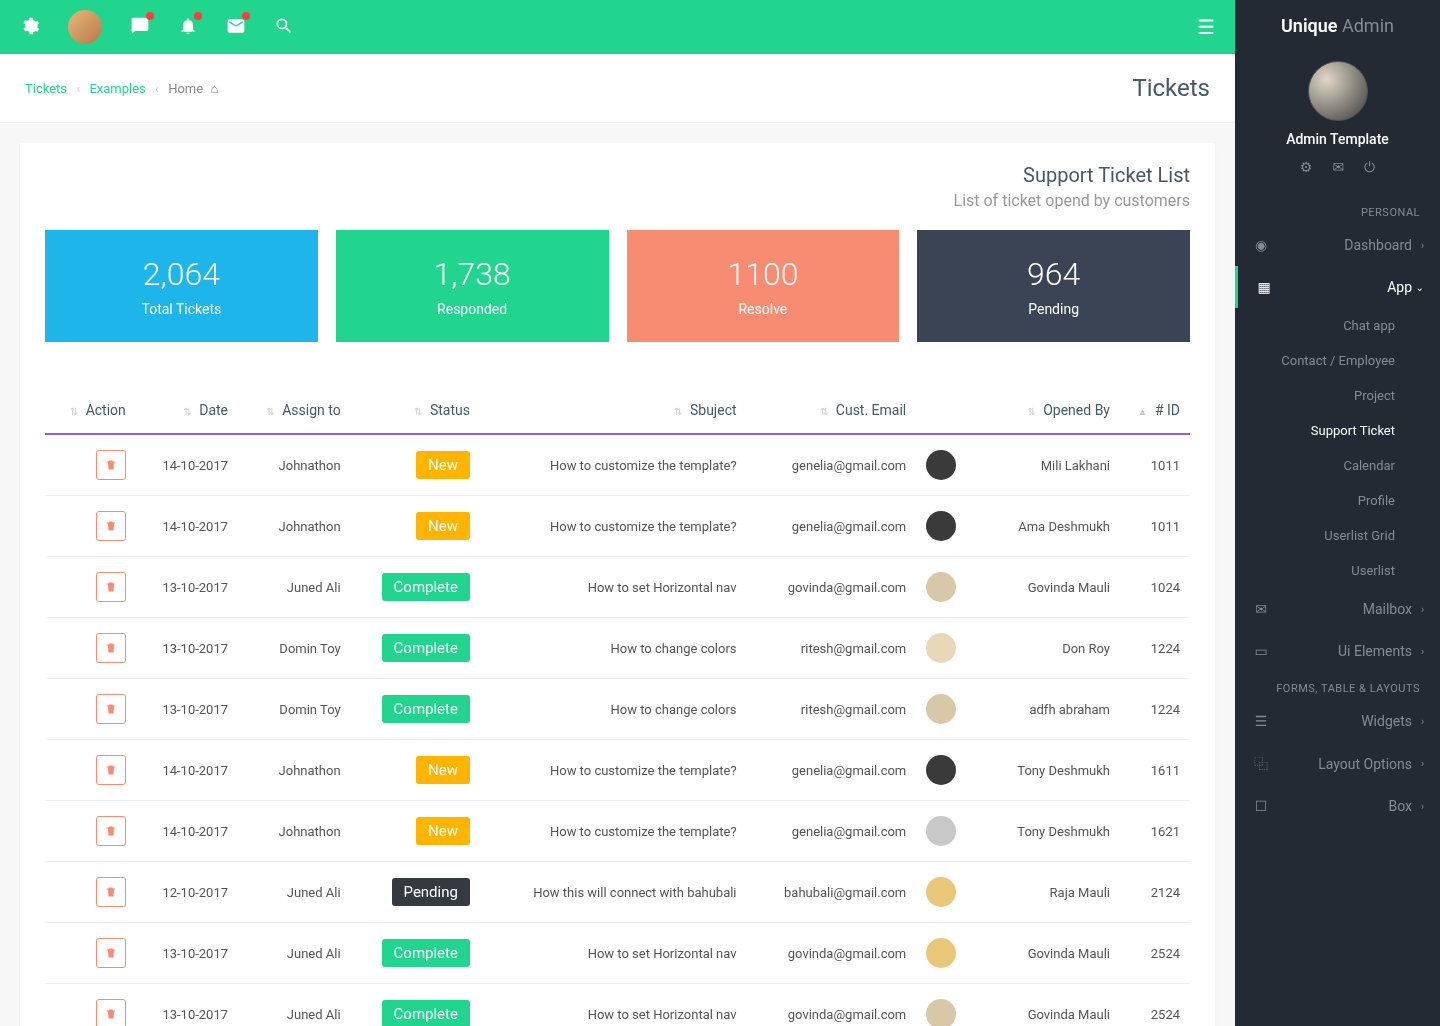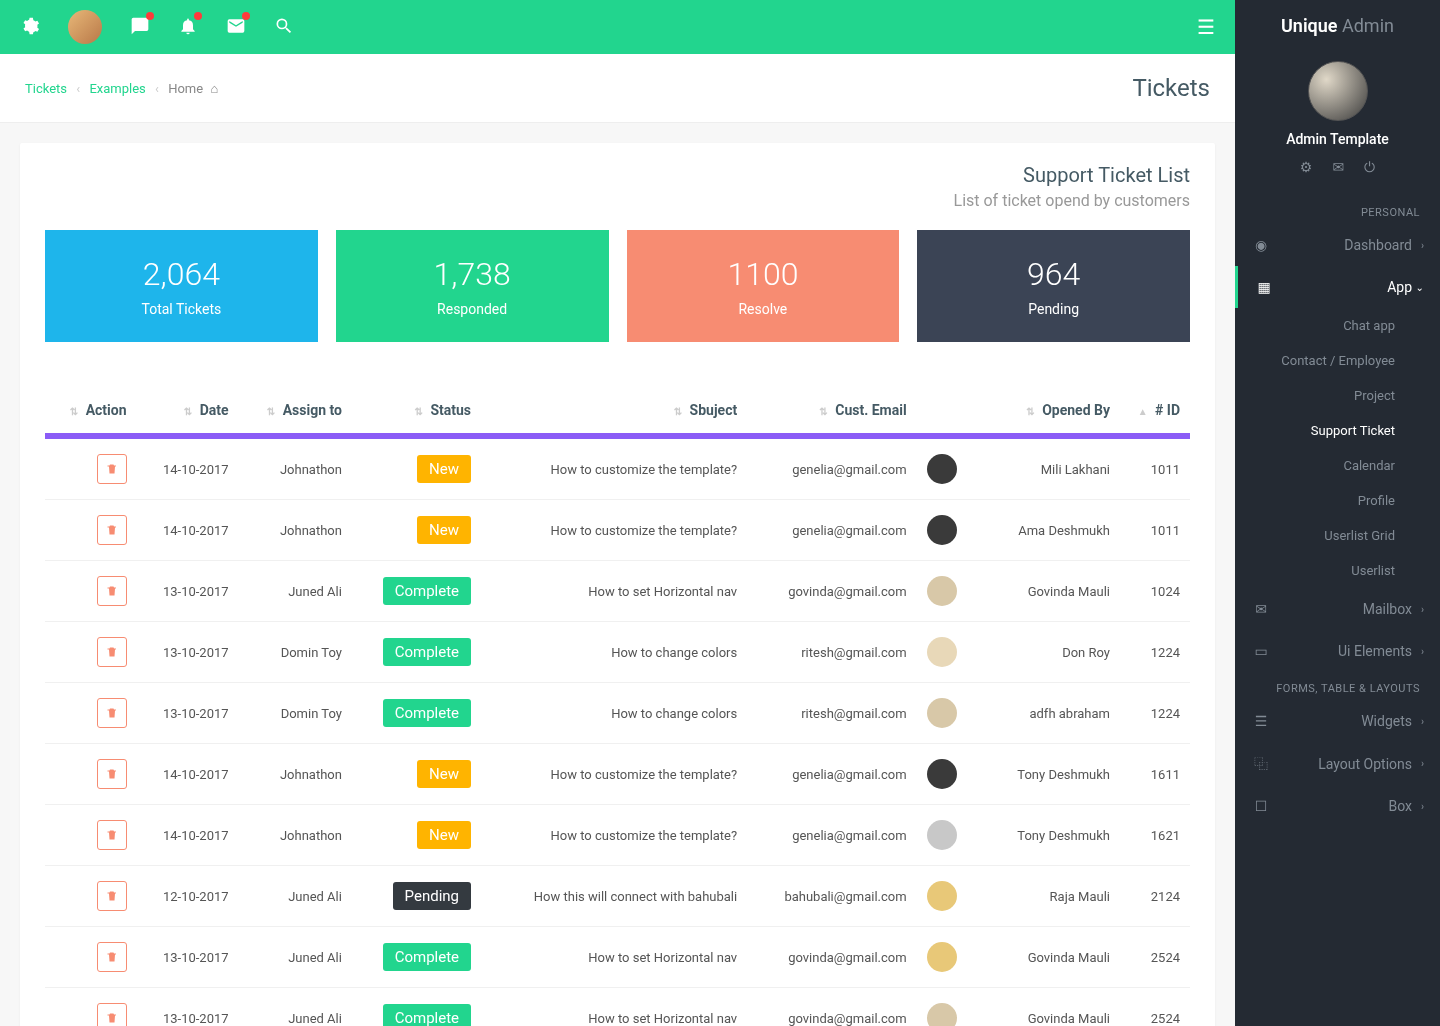--- a/index.html
+++ b/index.html
@@ -47,21 +47,21 @@
     .card-title { font-size: 20px; font-weight: 400; color: #455a64; }
     .card-subtitle { font-size: 16px; color: #999; margin-top: 4px; }
     
     .stats { display: flex; gap: 18px; padding: 10px 25px 25px; }
     .stat { flex: 1; padding: 25px 15px; text-align: center; color: #fff; border-radius: 0; }
     .stat-value { font-size: 32px; font-weight: 300; }
     .stat-label { font-size: 14px; margin-top: 8px; }
     
     .table-wrap { padding: 20px 25px 0; direction: rtl; }
     table { width: 100%; border-collapse: collapse; }
-    th { padding: 15px 10px; font-weight: 700; font-size: 14px; color: #455a64; border-bottom: 6px solid #8b5cf6; text-align: right; white-space: nowrap; }
+    th { padding: 15px 10px; font-weight: 400; font-size: 14px; color: #455a64; border-bottom: 2px solid #8b5cf6; text-align: right; white-space: nowrap; }
     th .sort { color: #ccc; font-size: 10px; margin-right: 4px; }
     td { padding: 15px 10px; border-bottom: 1px solid #f0f0f0; font-size: 13px; color: #555; text-align: right; }
     .badge { display: inline-block; padding: 5px 12px; border-radius: 3px; font-size: 15px; color: #fff; }
     .badge-new { background: #ffb400; }
     .badge-complete { background: #22d58e; }
     .badge-pending { background: #343a40; }
     .del-btn { width: 30px; height: 30px; border: 1px solid #f78c72; color: #f78c72; background: #fff; border-radius: 3px; cursor: pointer; display: inline-flex; align-items: center; justify-content: center; }
     .del-btn svg { width: 12px; height: 14px; fill: #f78c72; }
     .row-avatar { width: 30px; height: 30px; border-radius: 50%; display: inline-block; vertical-align: middle; margin-right: 8px; }
     .opener { display: flex; align-items: center; justify-content: space-between; gap: 20px; }

